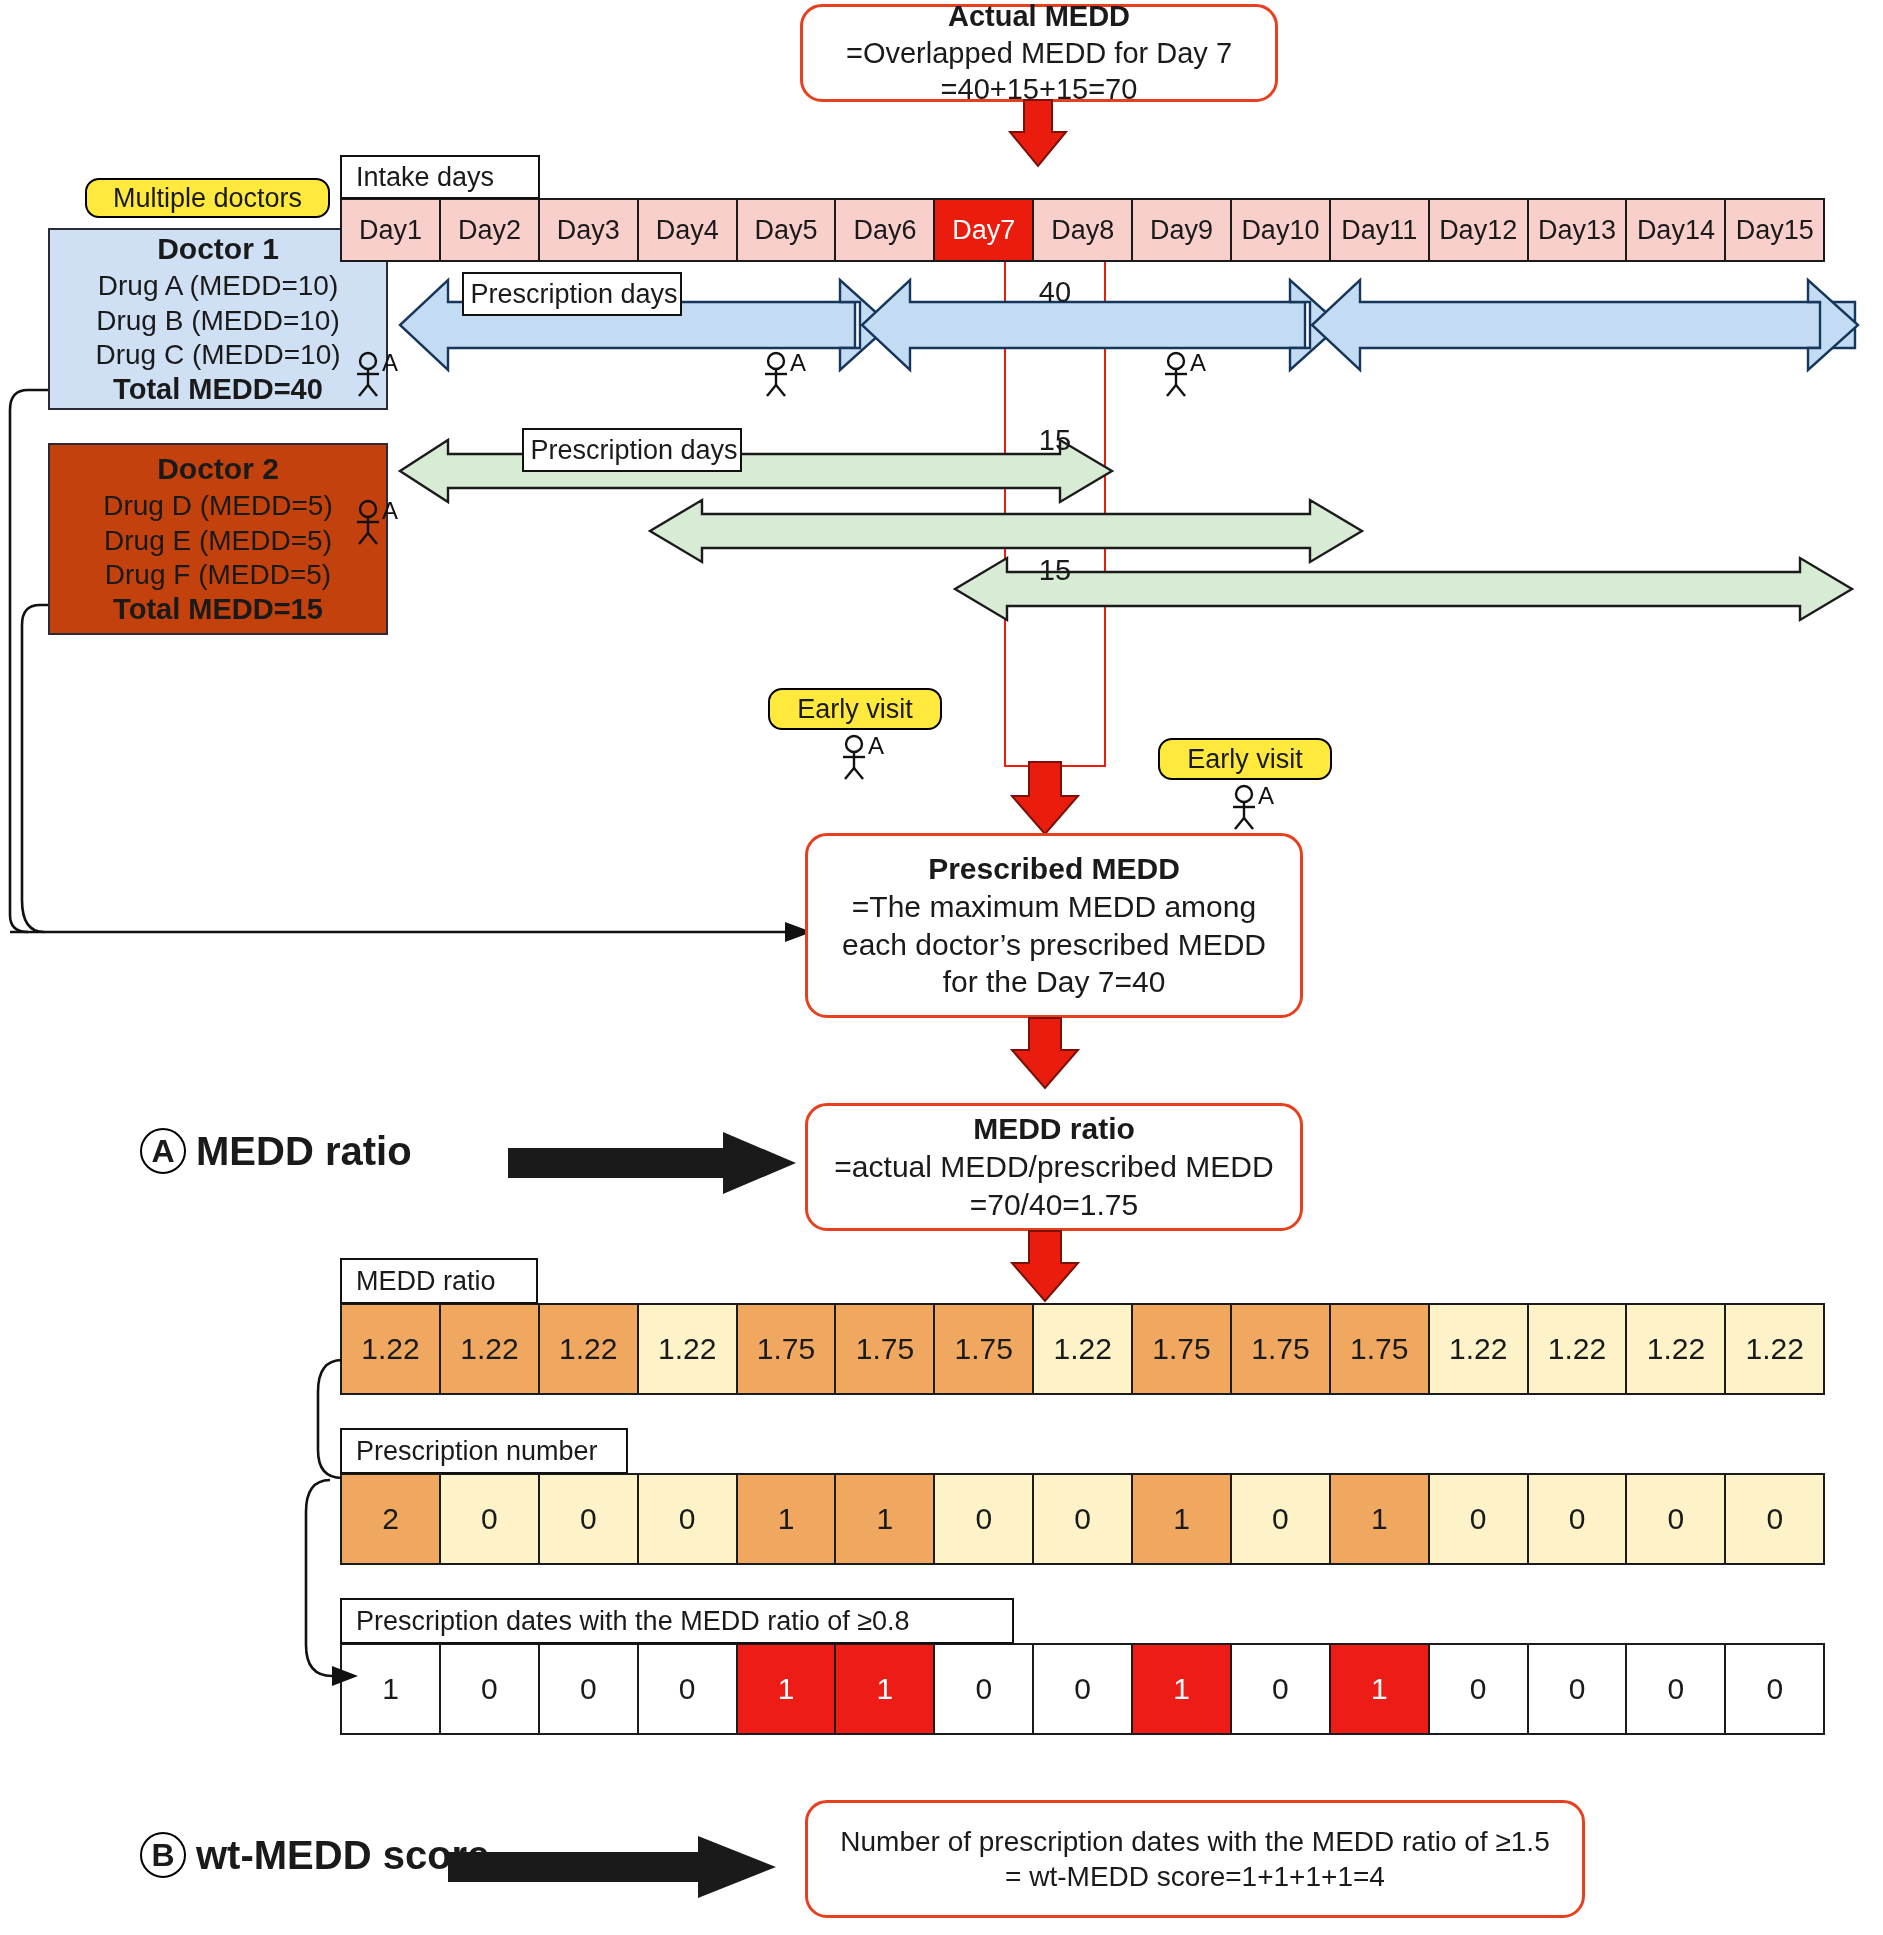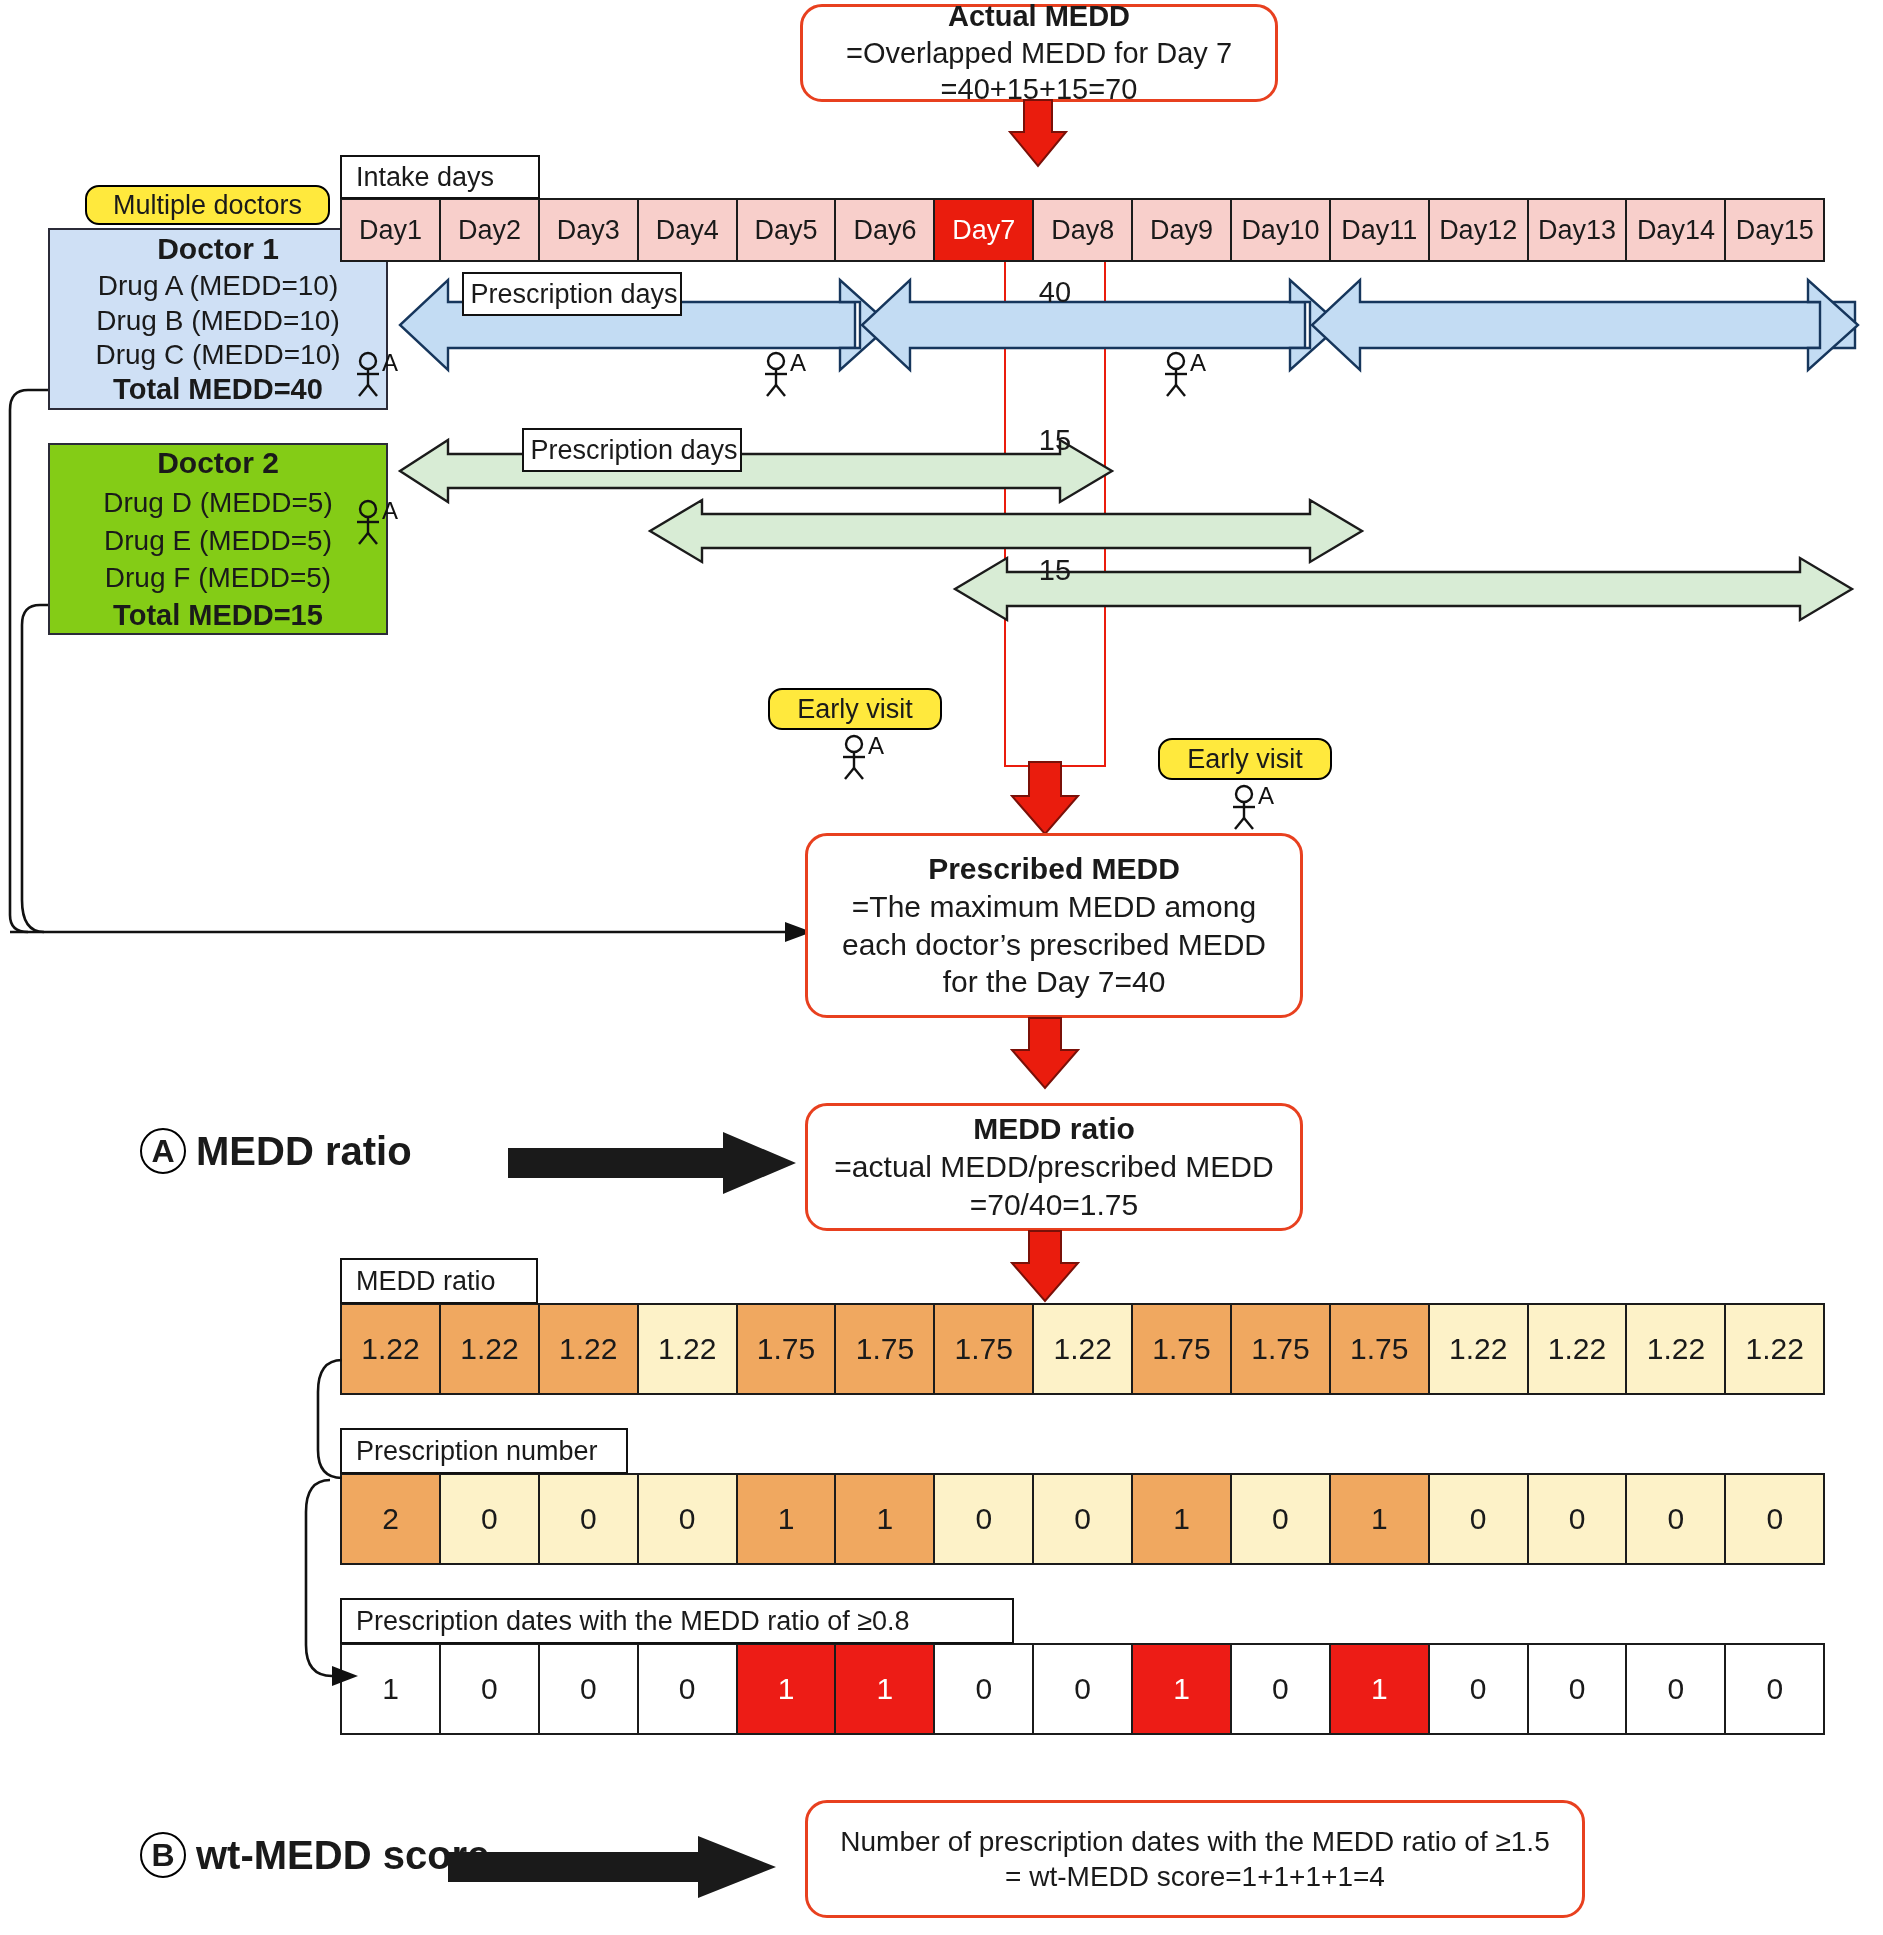--- a/index.html
+++ b/index.html
@@ -33,21 +33,21 @@
   }
   .doctorbox {
     border:2.5px solid #2b2b38;
     display:flex; flex-direction:column; justify-content:center; align-items:center;
     line-height:1.22;
     font-size:28px;
   }
   .doctorbox .dname { font-weight:bold; font-size:30px; margin-bottom:2px; }
   .doctorbox .dtot { font-weight:bold; font-size:29px; }
   .blue  { background:#cfe0f5; }
-  .green { background:#84cc16;justify-content:space-between; }
+  .green { background:#c2410c; }
 
   .tagbox {
     border:2.2px solid #111;
     background:#fff;
     display:flex; align-items:center;
     padding-left:14px;
     font-size:27px;
     z-index:6;
   }
   .tagbox.center { justify-content:center; padding-left:4px; }
@@ -86,21 +86,21 @@
 <div class="abs redbox" style="left:800px; top:4px; width:478px; height:98px; font-size:29px;">
   <div class="ttl">Actual MEDD</div>
   <div>=Overlapped MEDD for Day 7</div>
   <div>=40+15+15=70</div>
 </div>
 
 <svg class="abs" style="left:1010px; top:100px; width:70px; height:70px;">
   <polygon points="14,0 42,0 42,32 56,32 28,66 0,32 14,32" fill="#ea1c0d" stroke="#7a1008" stroke-width="2"></polygon>
 </svg>
 
-<div class="abs yellowpill" style="left:85px; top:185px; width:245px; height:40px;">
+<div class="abs yellowpill" style="left:85px; top:178px; width:245px; height:40px;">
   <span>Multiple doctors</span>
 </div>
 
 <div class="abs doctorbox blue" style="left:48px; top:228px; width:340px; height:182px;">
   <div class="dname">Doctor 1</div>
   <div>Drug A (MEDD=10)</div>
   <div>Drug B (MEDD=10)</div>
   <div>Drug C (MEDD=10)</div>
   <div class="dtot">Total MEDD=40</div>
 </div>

